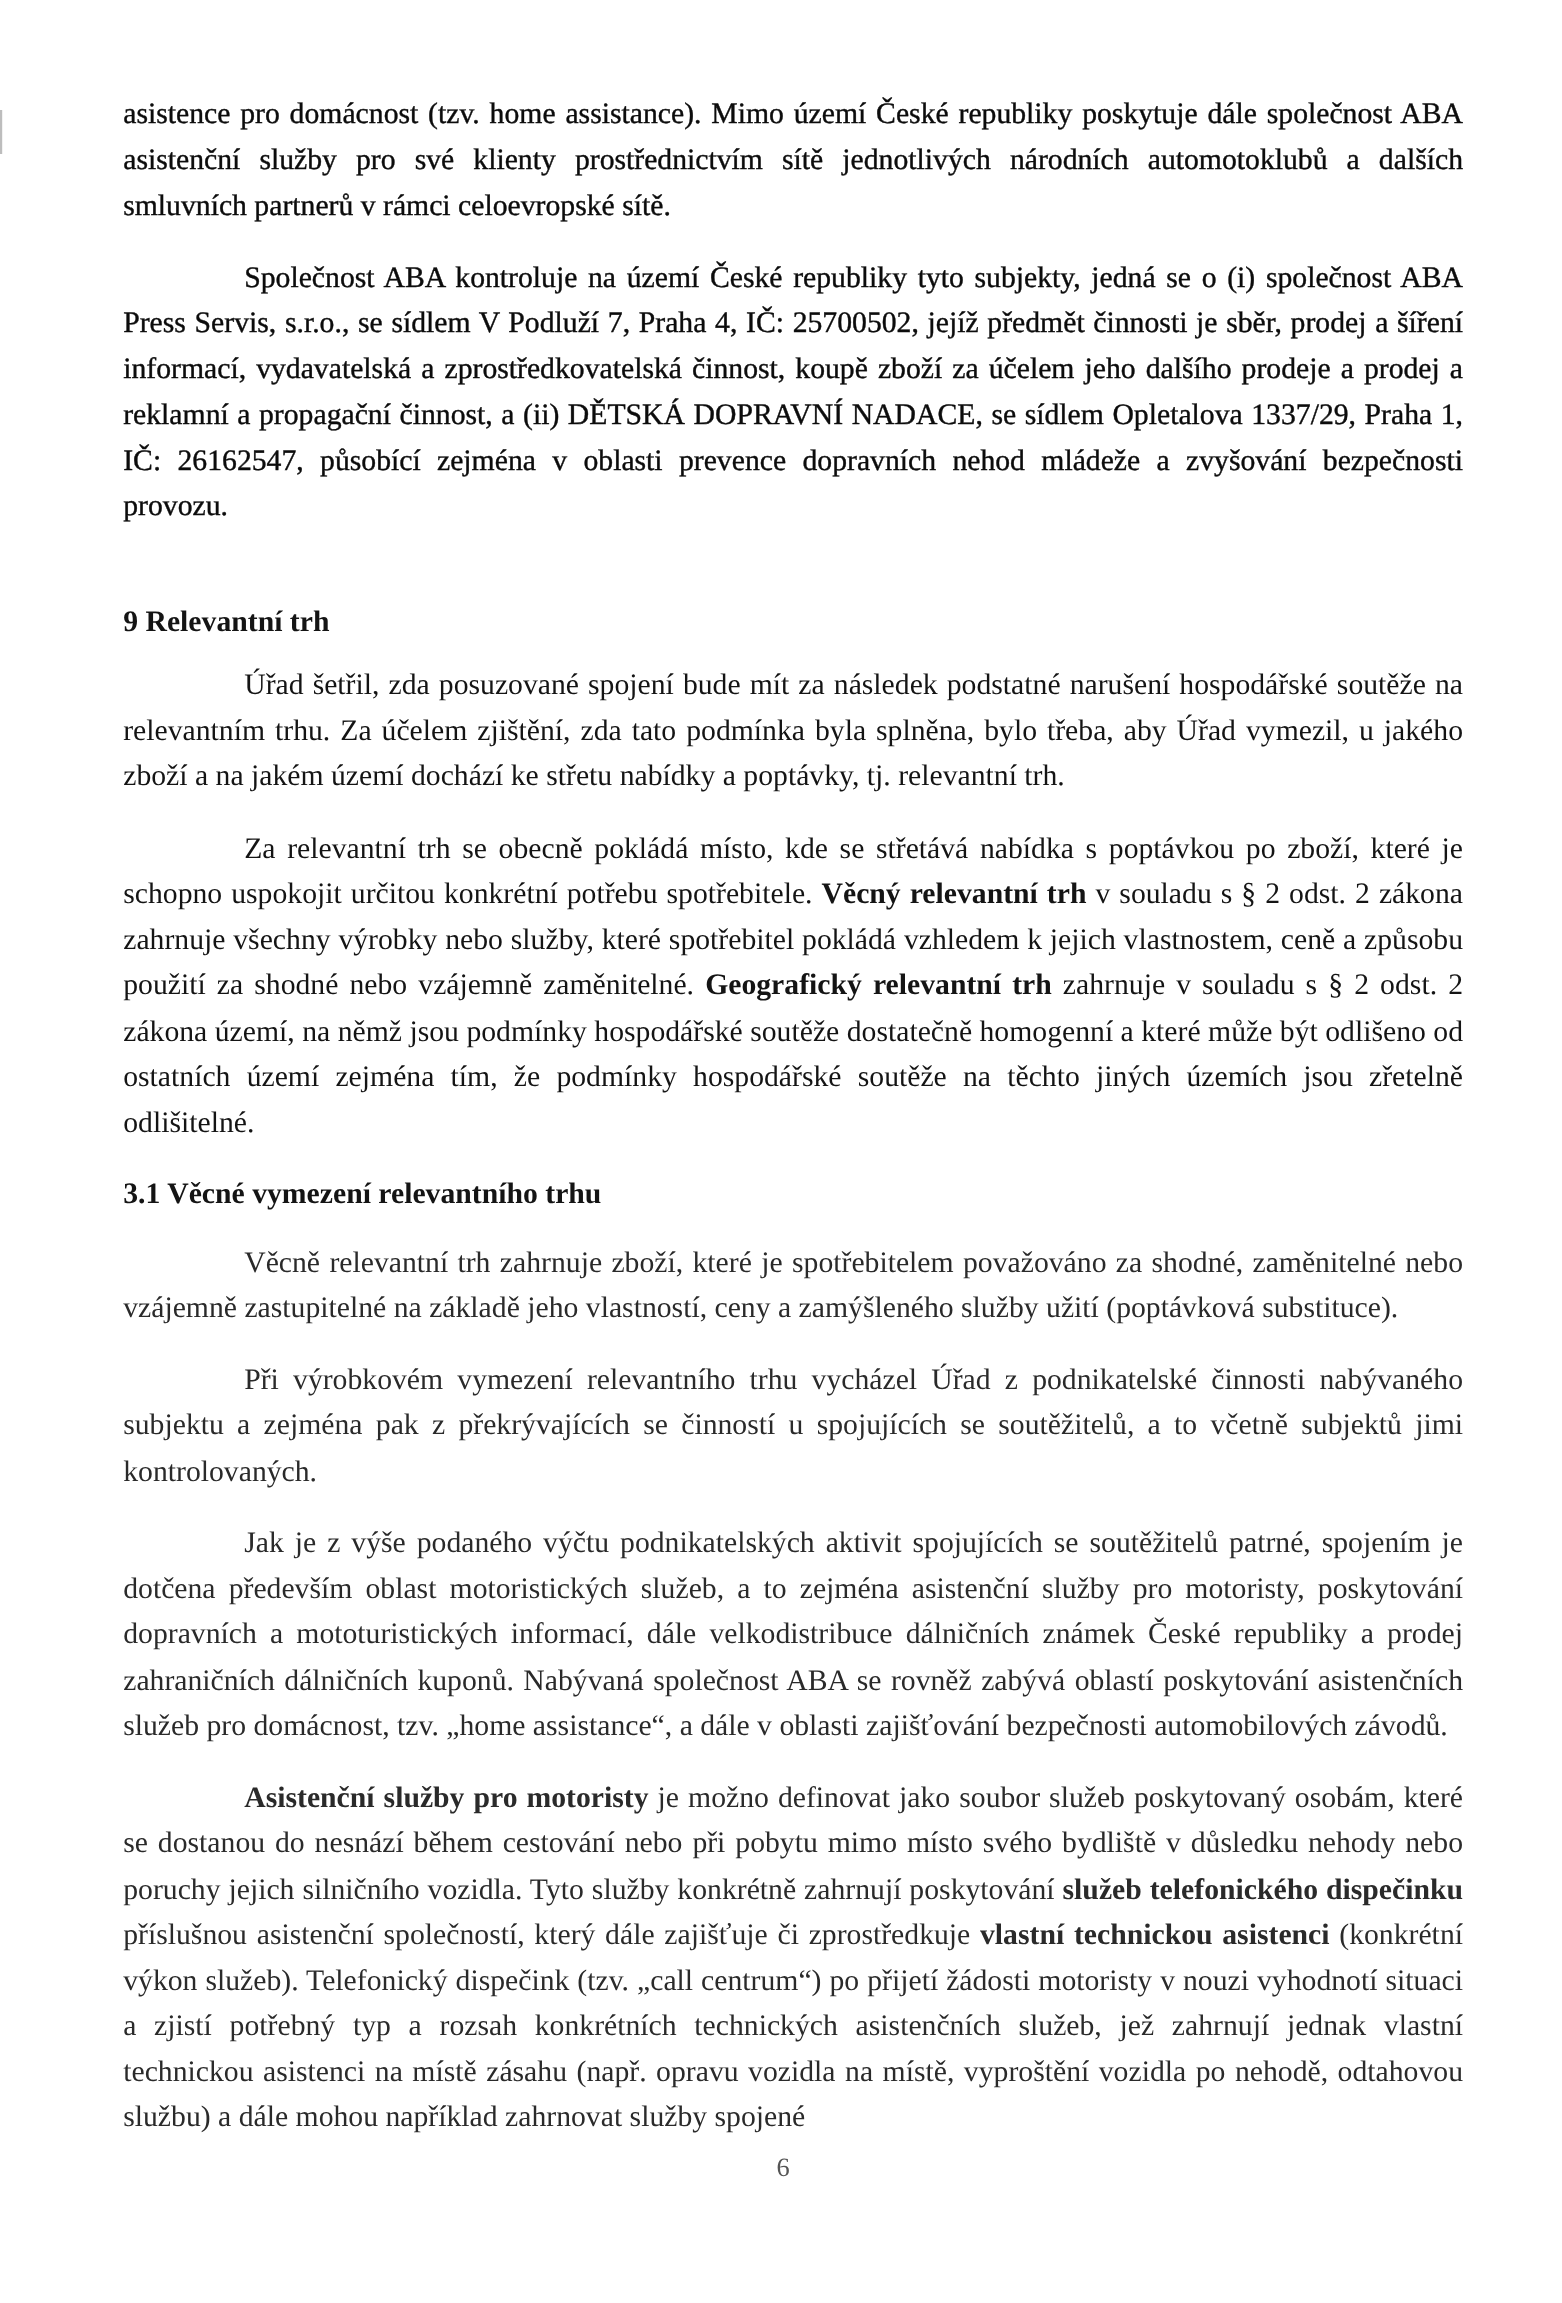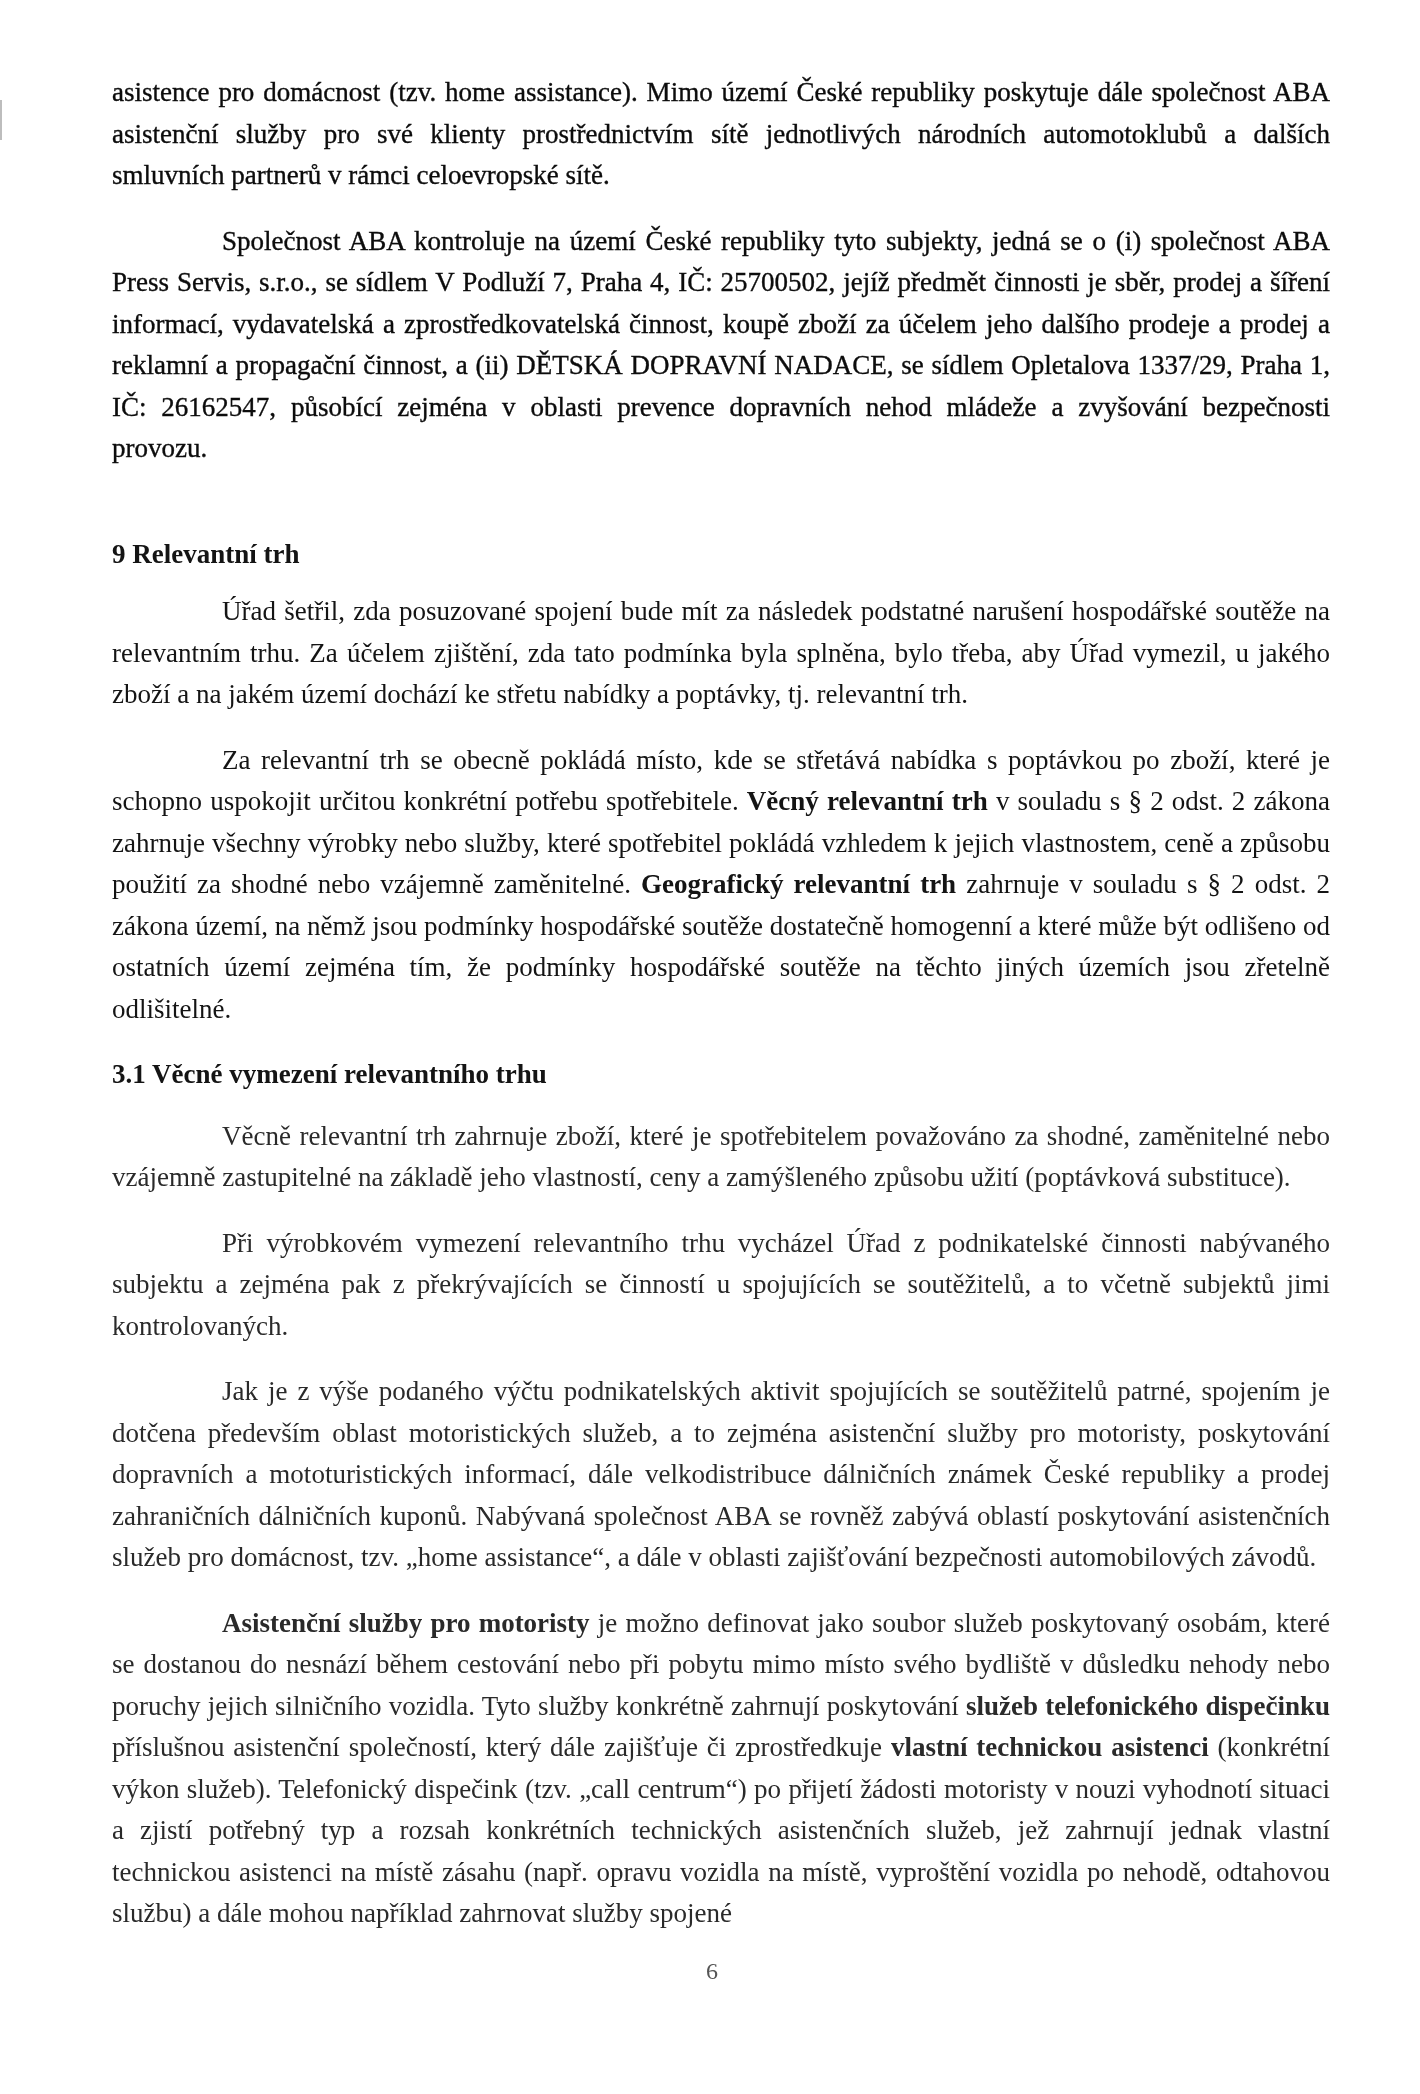--- a/index.html
+++ b/index.html
@@ -11,21 +11,21 @@
       width: 1420px;
       height: 2094px;
       position: relative;
       overflow: hidden;
       font-family: "Liberation Serif", "DejaVu Serif", serif;
       color: #141414;
     }
     .page {
       position: absolute;
       left: 112px;
-      top: 72px;
+      top: 83px;
       width: 1218px;
     }
     .para {
       font-size: 27px;
       line-height: 41.5px;
       text-align: justify;
       margin: 0 0 24px 0;
     }
     .para.indent {
       text-indent: 110px;
@@ -91,21 +91,21 @@
     <span>Úřad šetřil, zda posuzované spojení bude mít za následek podstatné narušení hospodářské soutěže na relevantním trhu. Za účelem zjištění, zda tato podmínka byla splněna, bylo třeba, aby Úřad vymezil, u jakého zboží a na jakém území dochází ke střetu nabídky a poptávky, tj. relevantní trh.</span>
   </p>
 
   <p class="para indent">
     <span>Za relevantní trh se obecně pokládá místo, kde se střetává nabídka s poptávkou po zboží, které je schopno uspokojit určitou konkrétní potřebu spotřebitele. </span><b>Věcný relevantní trh</b><span> v souladu s § 2 odst. 2 zákona zahrnuje všechny výrobky nebo služby, které spotřebitel pokládá vzhledem k jejich vlastnostem, ceně a způsobu použití za shodné nebo vzájemně zaměnitelné. </span><b>Geografický relevantní trh</b><span> zahrnuje v souladu s § 2 odst. 2 zákona území, na němž jsou podmínky hospodářské soutěže dostatečně homogenní a které může být odlišeno od ostatních území zejména tím, že podmínky hospodářské soutěže na těchto jiných územích jsou zřetelně odlišitelné.</span>
   </p>
 
   <h3 class="heading h-sub">3.1 Věcné vymezení relevantního trhu</h3>
 
   <p class="para indent faded">
-    <span>Věcně relevantní trh zahrnuje zboží, které je spotřebitelem považováno za shodné, zaměnitelné nebo vzájemně zastupitelné na základě jeho vlastností, ceny a zamýšleného způsobu užití (poptávková substituce).</span>
+    <span>Věcně relevantní trh zahrnuje zboží, které je spotřebitelem považováno za shodné, zaměnitelné nebo vzájemně zastupitelné na základě jeho vlastností, ceny a zamýšleného služby užití (poptávková substituce).</span>
   </p>
 
   <p class="para indent faded">
     <span>Při výrobkovém vymezení relevantního trhu vycházel Úřad z podnikatelské činnosti nabývaného subjektu a zejména pak z překrývajících se činností u spojujících se soutěžitelů, a to včetně subjektů jimi kontrolovaných.</span>
   </p>
 
   <p class="para indent faded">
     <span>Jak je z výše podaného výčtu podnikatelských aktivit spojujících se soutěžitelů patrné, spojením je dotčena především oblast motoristických služeb, a to zejména asistenční služby pro motoristy, poskytování dopravních a mototuristických informací, dále velkodistribuce dálničních známek České republiky a prodej zahraničních dálničních kuponů. Nabývaná společnost ABA se rovněž zabývá oblastí poskytování asistenčních služeb pro domácnost, tzv. „home assistance“, a dále v oblasti zajišťování bezpečnosti automobilových závodů.</span>
   </p>
 

